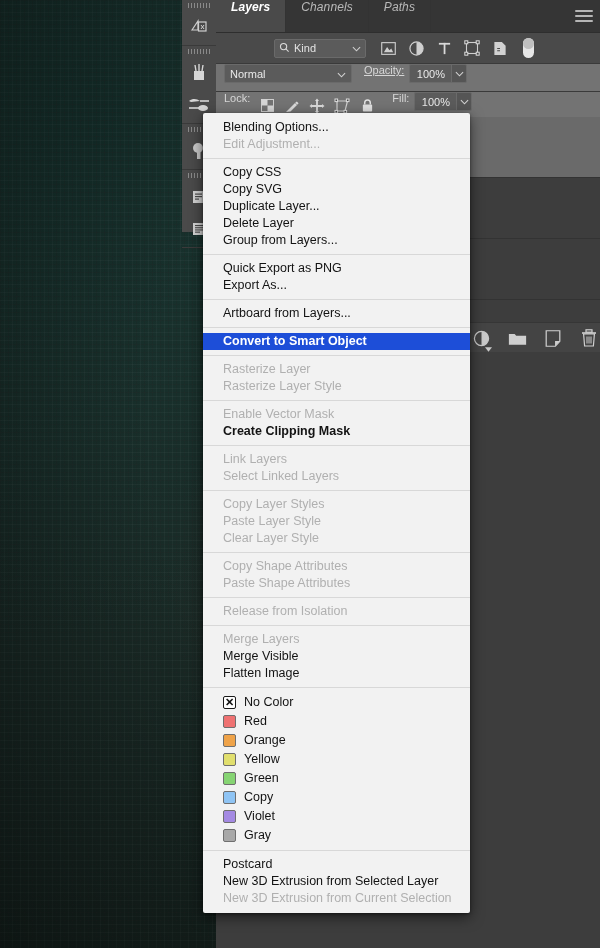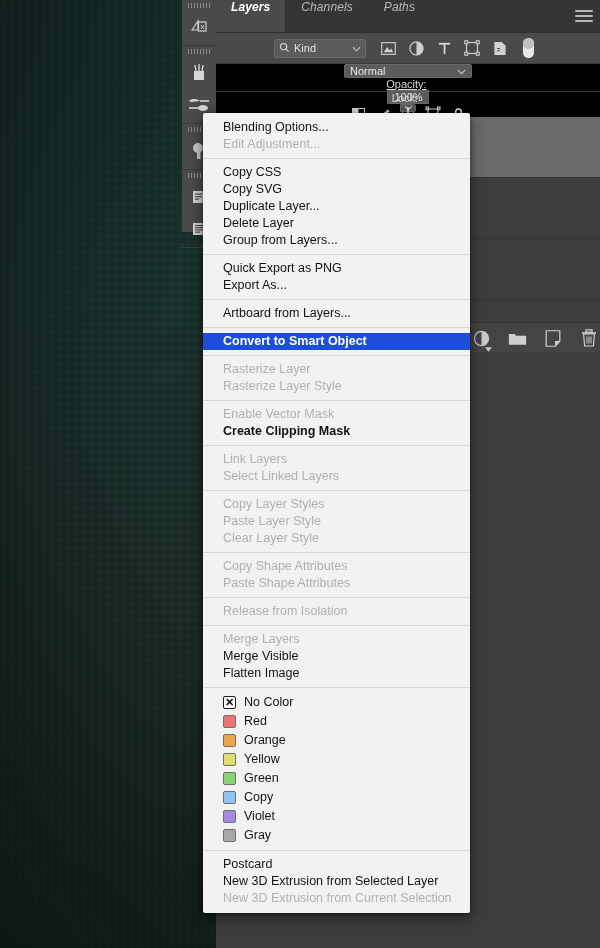--- a/index.html
+++ b/index.html
@@ -141,42 +141,40 @@
   .filter-icons {
     display: flex; align-items: center; gap: 0px; margin-left: 8px;
   }
   .filter-icons .fi {
     width: 28px; height: 22px;
     display: flex; align-items: center; justify-content: center;
   }
 
   .blendbar, .lockbar {
     height: 27px;
-    background: #000000;
-    display: flex;
-    align-items: center;
+    background: #737373;
+    display: flex;
     padding: 0 8px;
     border-bottom: 1px solid #3a3a3a;
     color: #d6d6d6;
     font-size: 11px;
-    flex-direction: column;
   }
   .blend-select {
     width: 128px; height: 19px;
     background: #5b5b5b;
     border: 1px solid #6a6a6a;
     border-radius: 2px;
     display: flex; align-items: center;
     padding: 0 5px;
     box-sizing: border-box;
     color: #e9e9e9;
     font-size: 11px;
   }
   .blend-select .lbl { flex: 1; }
-  .opacity-label { margin-left: 2px; margin-right: 5px; color: #d6d6d6; text-decoration: underline; }
+  .opacity-label { margin-left: 12px; margin-right: 5px; color: #d6d6d6; text-decoration: underline; }
   .num-field {
     width: 42px; height: 19px;
     background: #5b5b5b;
     border: 1px solid #6a6a6a;
     border-right: none;
     border-radius: 2px 0 0 2px;
     display: flex; align-items: center; justify-content: center;
     color: #e9e9e9; font-size: 11px;
     box-sizing: border-box;
   }

